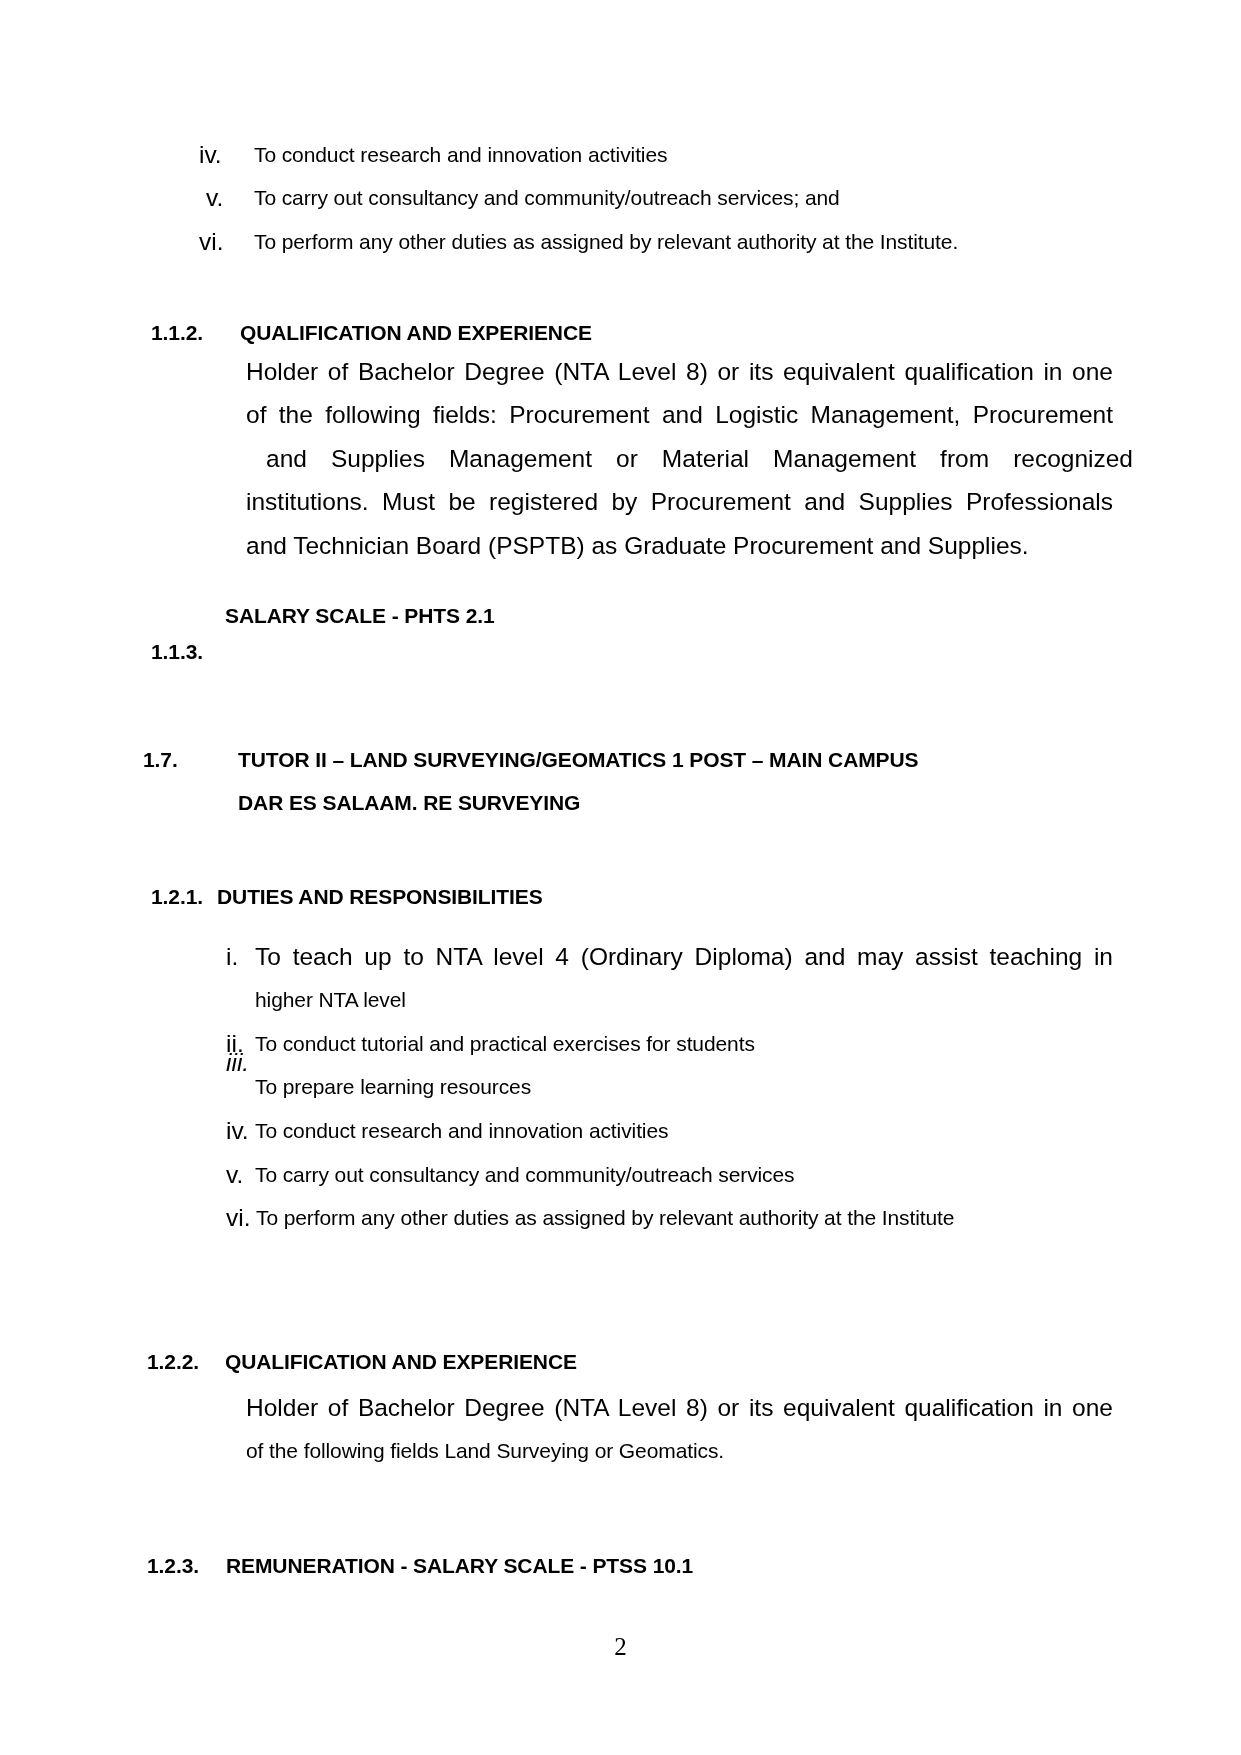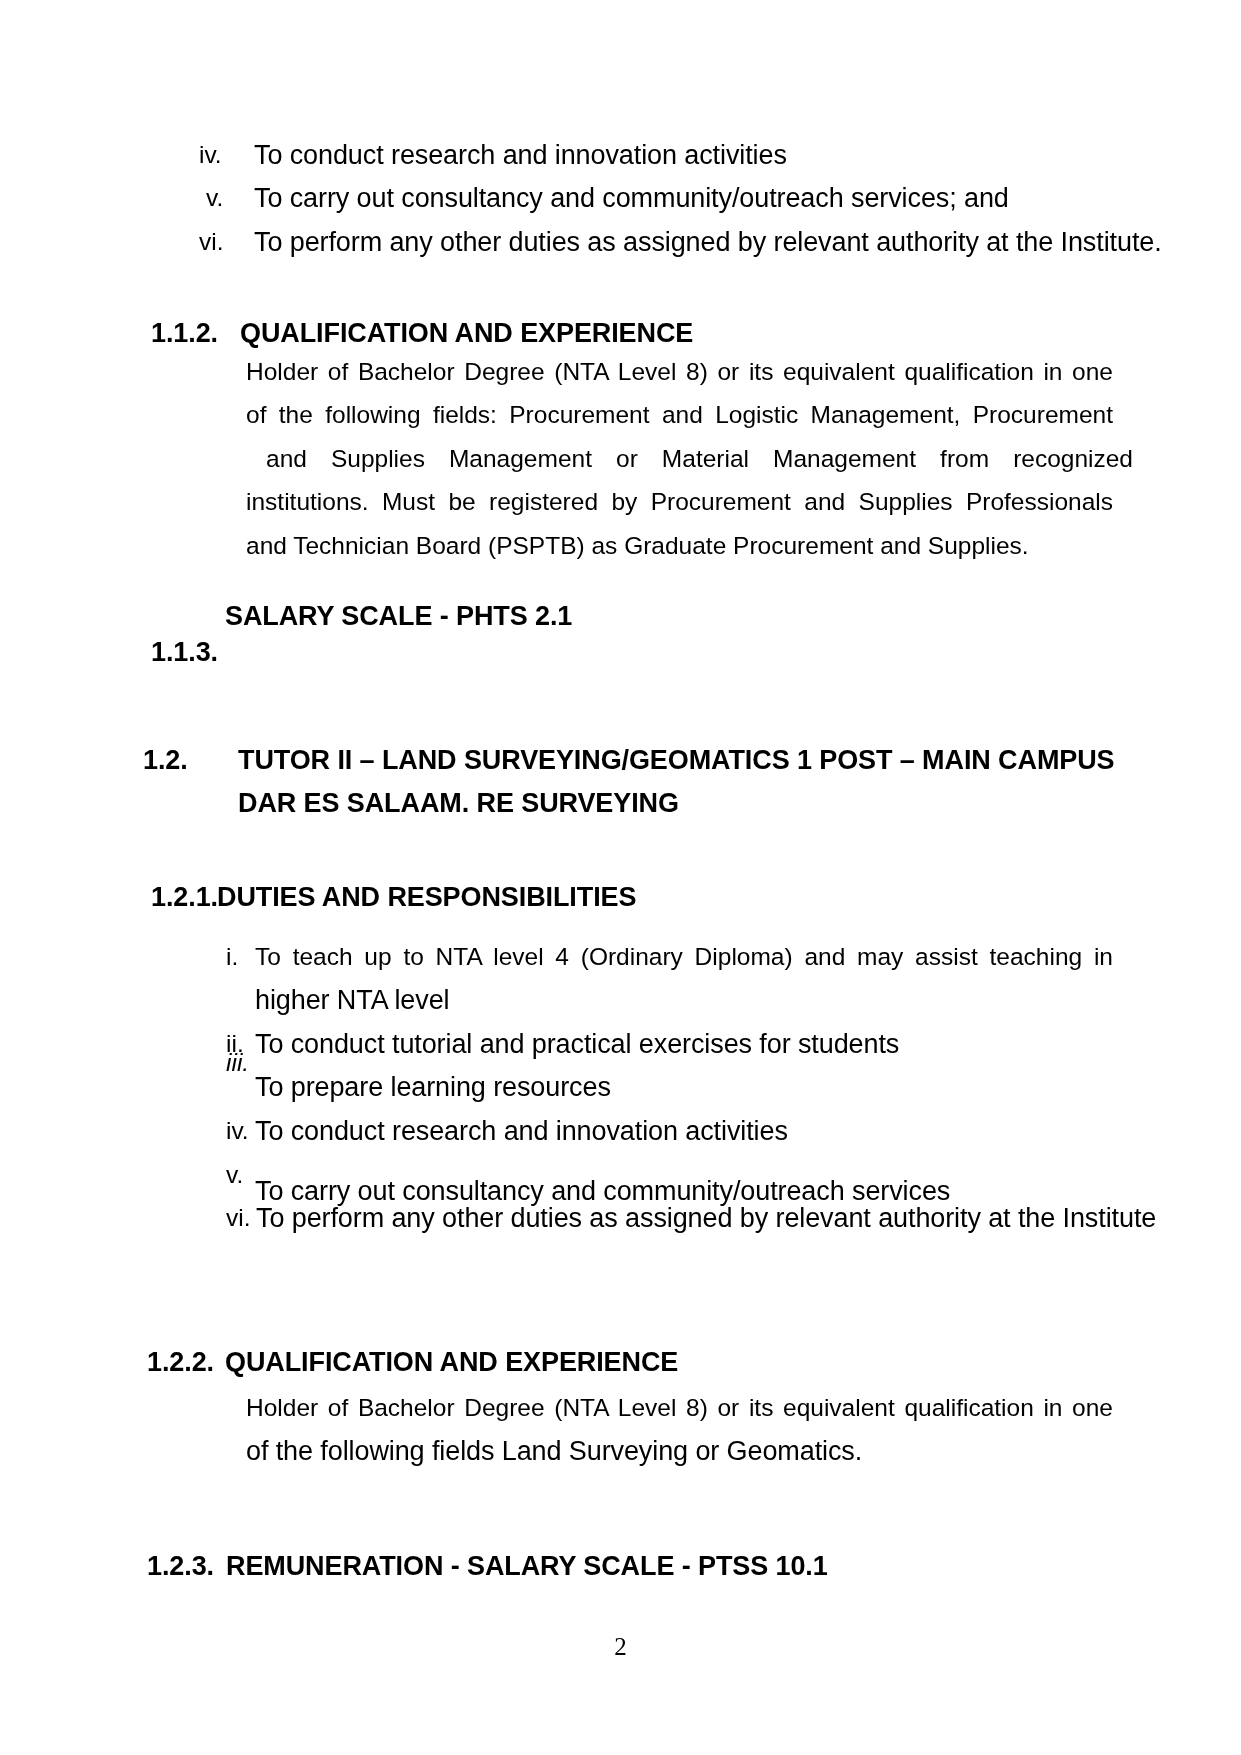--- a/index.html
+++ b/index.html
@@ -1,18 +1,18 @@
 <!DOCTYPE html>
 <html><head>
   <meta charset="utf-8">
   <style>
     html, body { margin: 0; padding: 0; background: #ffffff; }
     body { width: 1241px; height: 1755px; position: relative; overflow: hidden; color: #000; }
     .page { position: absolute; left: 0; top: 0; width: 1241px; height: 1755px; background: #fff; }
-    .t { position: absolute; font-family: "Liberation Sans", sans-serif; font-size: 27px; line-height: 30px; white-space: nowrap; letter-spacing: -0.1px; }
+    .t { position: absolute; font-family: "Liberation Sans", sans-serif; font-size: 21px; line-height: 30px; white-space: nowrap; letter-spacing: -0.1px; }
     .b { font-weight: bold; margin-top: 20px; }
     .num { position: absolute; font-family: "Liberation Sans", sans-serif; font-size: 24.5px; line-height: 30px; white-space: nowrap; }
     .justify { position: absolute; font-family: "Liberation Sans", sans-serif; font-size: 24.5px; line-height: 30px; width: 867px; text-align: justify; text-align-last: justify; white-space: nowrap; }
     .justify.last { text-align-last: left; }
     .pageno { position: absolute; font-family: "Liberation Serif", serif; font-size: 25px; line-height: 30px; left: 0; width: 1241px; text-align: center; }
   </style>
 </head>
 <body>
 
 <div class="page">
@@ -38,21 +38,21 @@
     <div class="justify" style="left:246px; top:487px;">institutions. Must be registered by Procurement and Supplies Professionals</div>
     <div class="justify last" style="left:246px; top:531px;">and Technician Board (PSPTB) as Graduate Procurement and Supplies.</div>
   </div>
 
   <div>
     <span class="t b" style="left:151px; top:617px;">1.1.3.</span>
     <span class="t b" style="left:225px; top:581px;">SALARY SCALE - PHTS 2.1</span>
   </div>
 
   <div>
-    <span class="t b" style="left:143px; top:725px;">1.2.</span>
+    <span class="t b" style="left:143px; top:725px;">1.7.</span>
     <span class="t b" style="left:238px; top:725px;">TUTOR II – LAND SURVEYING/GEOMATICS 1 POST – MAIN CAMPUS</span>
     <span class="t b" style="left:238px; top:768px;">DAR ES SALAAM. RE SURVEYING</span>
   </div>
 
   <div>
     <span class="t b" style="left:151px; top:862px;">1.2.1.</span>
     <span class="t b" style="left:217px; top:862px;">DUTIES AND RESPONSIBILITIES</span>
 
     <span class="num" style="left:226px; top:942px;">i.</span>
     <div class="justify" style="left:255px; top:942px; width:858px;">To teach up to NTA level 4 (Ordinary Diploma) and may assist teaching in</div>
@@ -61,21 +61,21 @@
     <span class="num" style="left:226px; top:1029px;">ii.</span>
     <span class="t" style="left:255px; top:1029px;">To conduct tutorial and practical exercises for students</span>
 
     <span class="num" style="left:226px; top:1048px;font-style:italic;">iii.</span>
     <span class="t" style="left:255px; top:1072px;">To prepare learning resources</span>
 
     <span class="num" style="left:226px; top:1116px;">iv.</span>
     <span class="t" style="left:255px; top:1116px;">To conduct research and innovation activities</span>
 
     <span class="num" style="left:226px; top:1160px;">v.</span>
-    <span class="t" style="left:255px; top:1160px;margin-top:16px;">To carry out consultancy and community/outreach services</span>
+    <span class="t" style="left:255px; top:1160px;">To carry out consultancy and community/outreach services</span>
 
     <span class="num" style="left:226px; top:1203px;">vi.</span>
     <span class="t" style="left:256px; top:1203px;">To perform any other duties as assigned by relevant authority at the Institute</span>
   </div>
 
   <div>
     <span class="t b" style="left:147px; top:1327px;">1.2.2.</span>
     <span class="t b" style="left:225px; top:1327px;">QUALIFICATION AND EXPERIENCE</span>
 
     <div class="justify" style="left:246px; top:1393px;">Holder of Bachelor Degree (NTA Level 8) or its equivalent qualification in one</div>

